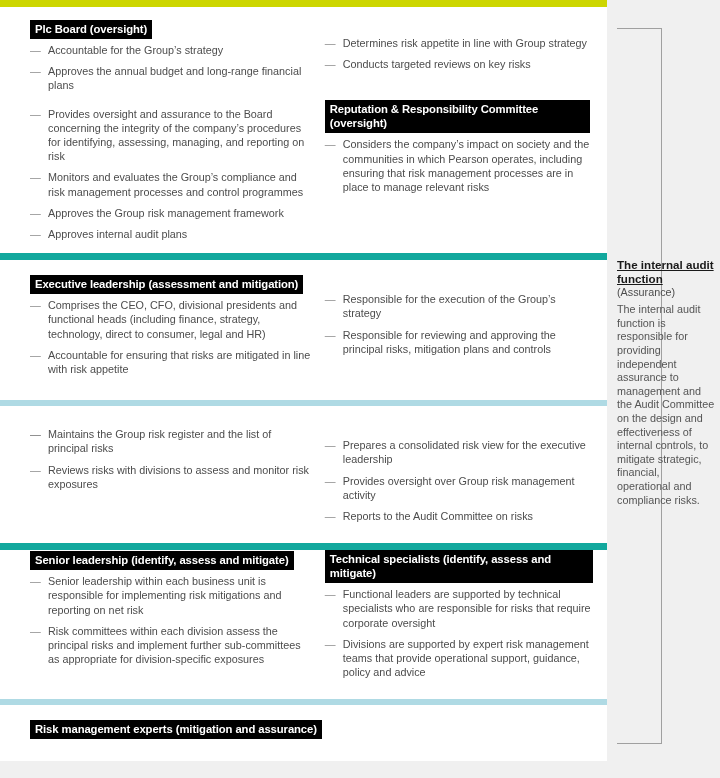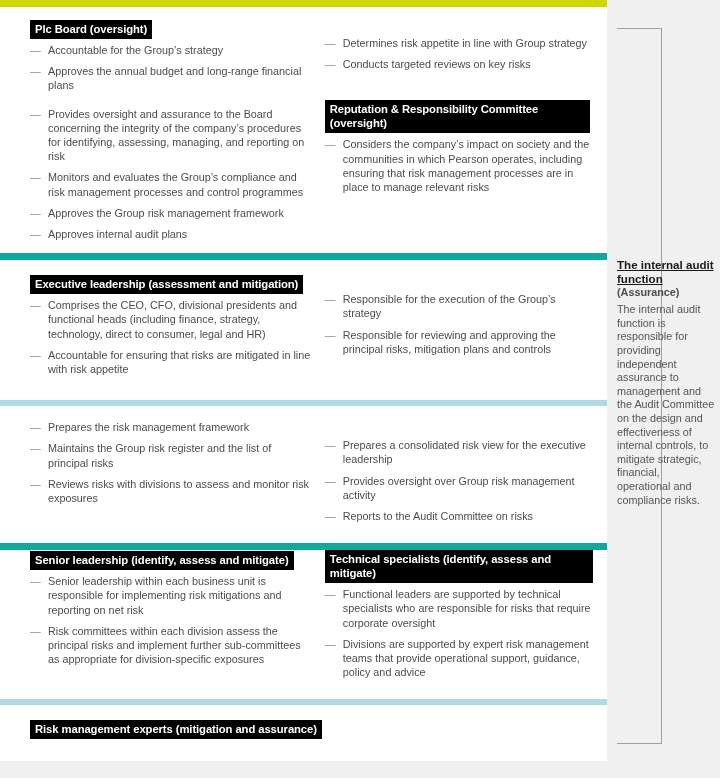--- a/index.html
+++ b/index.html
@@ -153,21 +153,20 @@
     font-weight: bold;
     color: #1a1a1a;
     margin: 0 0 0 0;
     text-decoration: underline;
   }
   .aside-sub {
     font-size: 10.8px;
     line-height: 14px;
     color: #4c4c4c;
     margin: 0 0 4px 0;
-    font-weight: bold;
   }
   .aside-body {
     font-size: 10.8px;
     line-height: 13.6px;
     color: #555555;
     margin: 0;
   }
 </style>
 </head>
 <body>
@@ -240,21 +239,21 @@
           </ul>
         </div>
       </div>
     </div>
 
     <div class="divider thin" style="background:#afdae4"></div>
     <div class="panel">
       <div class="panel-inner" style="padding-top:14px;padding-bottom:20px">
         <div class="col col-a">
           <ul class="bullets">
-            <li><span class="dash">—</span><span>Prepares the risk management framework</span></li>
+            <li><span class="dash">—</span></li>
             <li><span class="dash">—</span><span>Maintains the Group risk register and the list of principal risks</span></li>
             <li><span class="dash">—</span><span>Reviews risks with divisions to assess and monitor risk exposures</span></li>
           </ul>
         </div>
         <div class="col col-b" style="padding-top:18px">
           <ul class="bullets">
             <li><span class="dash">—</span><span>Prepares a consolidated risk view for the executive leadership</span></li>
             <li><span class="dash">—</span><span>Provides oversight over Group risk management activity</span></li>
             <li><span class="dash">—</span><span>Reports to the Audit Committee on risks</span></li>
           </ul>

